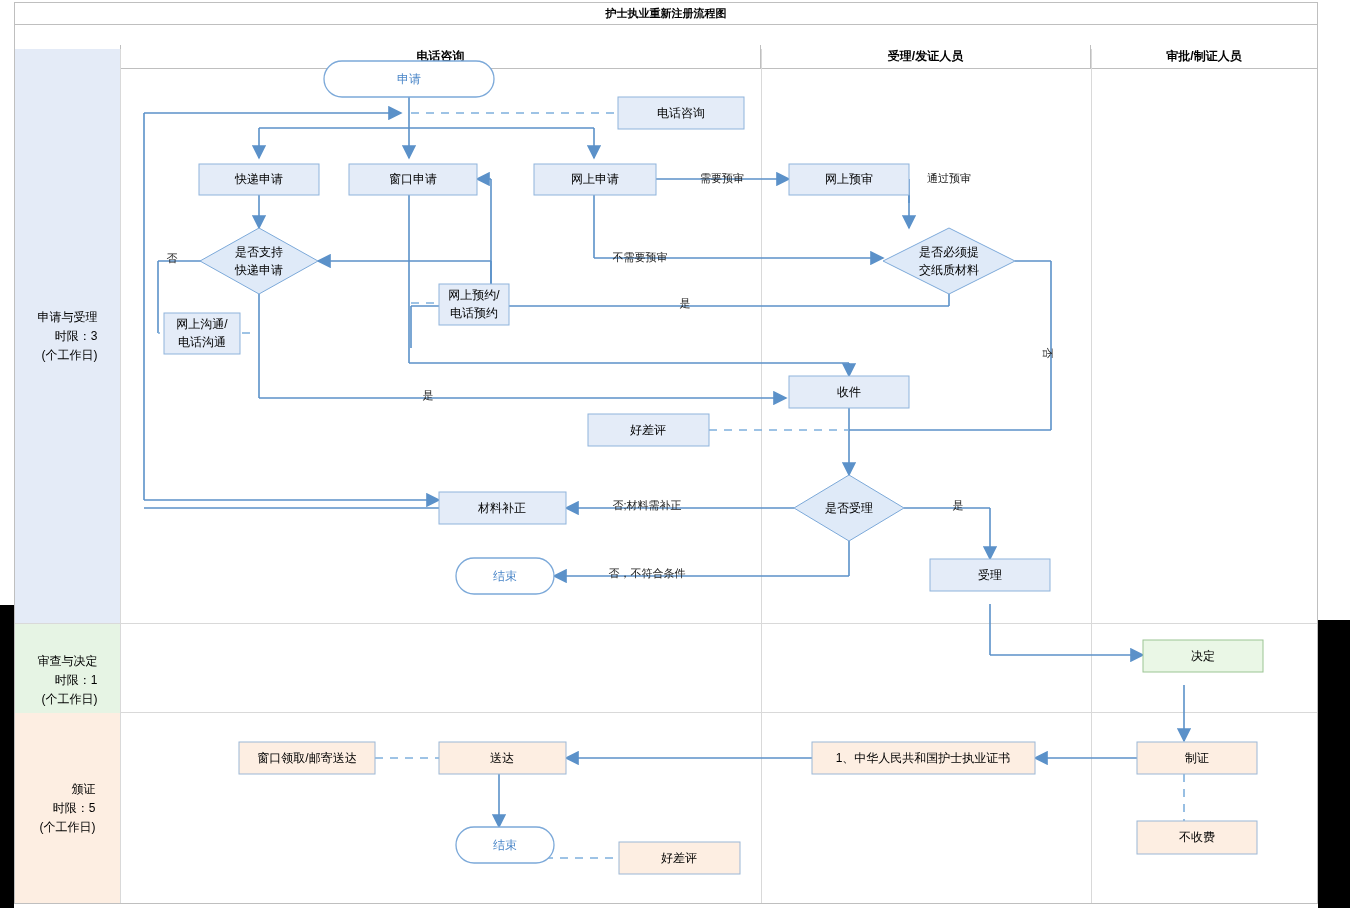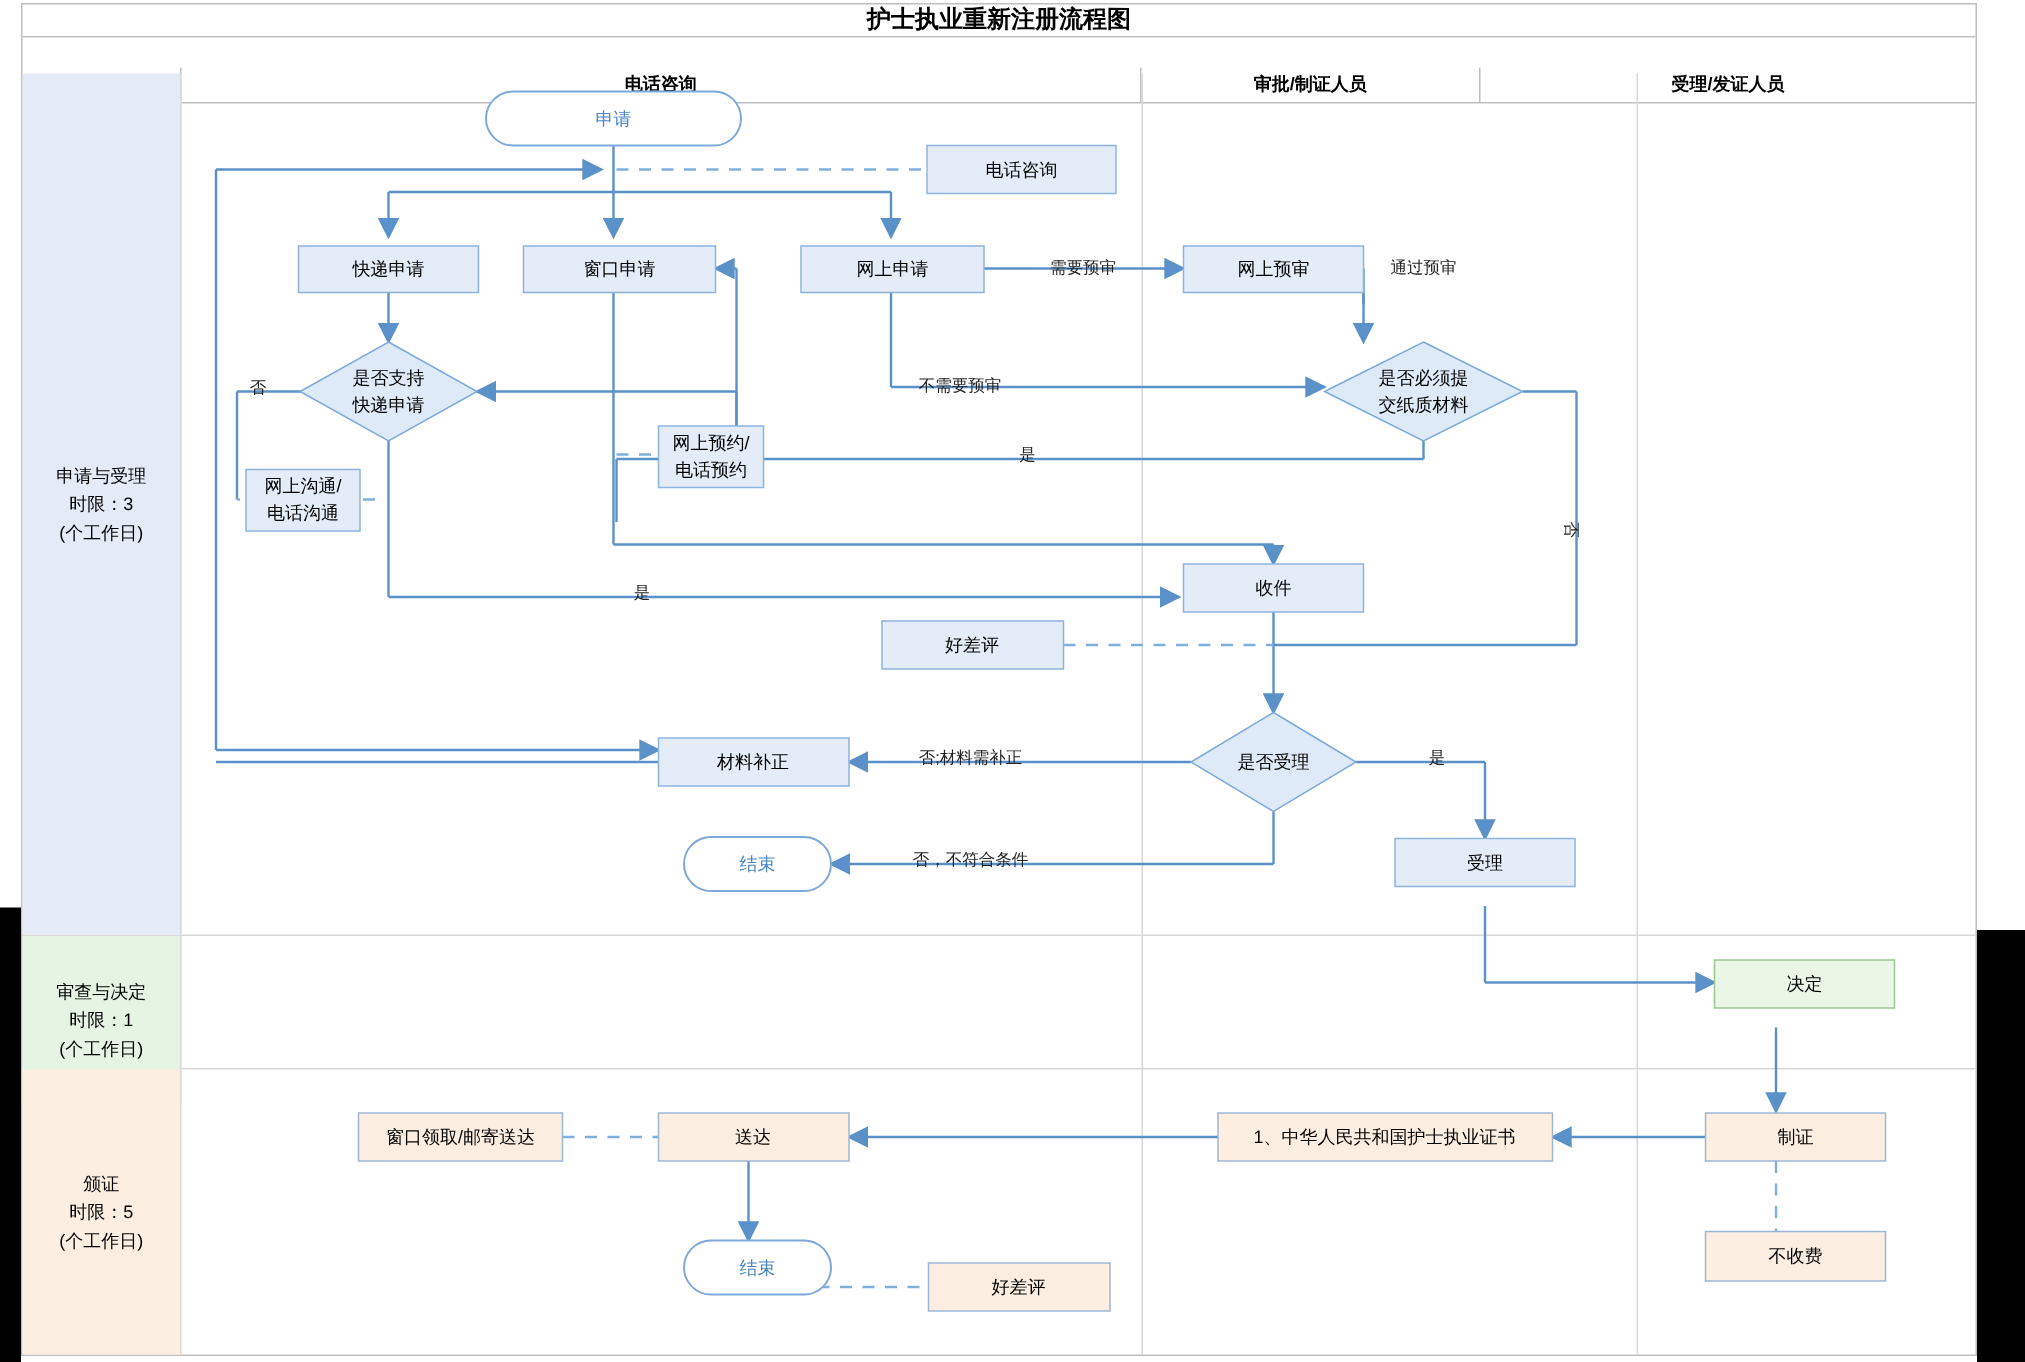--- a/index.html
+++ b/index.html
@@ -10,41 +10,41 @@
   .bleed{position:absolute;background:#000;}
   .bleed.left{left:0;top:605px;width:14px;height:303px;}
   .bleed.right{left:1318px;top:620px;width:32px;height:288px;}
 
   .sheet{position:absolute;left:14px;top:2px;width:1304px;height:902px;
          border:1px solid #bfbfbf;box-sizing:border-box;background:#fff;}
 
   .title-row{position:absolute;left:0;top:0;width:100%;height:22px;
              border-bottom:1px solid #bfbfbf;box-sizing:border-box;
              display:flex;align-items:center;justify-content:center;}
-  .title-row span{font-size:16px;font-weight:bold;color:#000;}
+  .title-row span{font-size:11px;font-weight:bold;color:#000;}
 
   .head-row{position:absolute;left:0;top:22px;width:100%;height:24px;
             border-bottom:1px solid #bfbfbf;box-sizing:border-box;display:flex;margin-top:20px;}
   .head-cell{display:flex;align-items:center;justify-content:center;
              font-size:12px;font-weight:bold;color:#000;box-sizing:border-box;
              border-right:1px solid #bfbfbf;height:100%;}
   .head-cell:last-child{border-right:none;}
   .hc0{width:106px;}
   .hc1{width:640px;}
   .hc2{width:330px;}
   .hc3{flex:1;}
 
   
   .vline{position:absolute;width:1px;background:#d9d9d9;}
   
   .hline{position:absolute;height:1px;background:#d9d9d9;left:0;right:0;}
 
   .stage{position:absolute;left:0;width:106px;box-sizing:border-box;
          border-right:1px solid #d9d9d9;display:flex;align-items:center;
-         justify-content:center;text-align:center;font-size:12px;color:#000;
+         justify-content:center;text-align:right;font-size:12px;color:#000;
          line-height:19px;white-space:pre-line;}
   .stage1{top:46px;height:574px;background:#e4ebf7;}
   .stage2{top:621px;height:112px;background:#e6f4e4;}
   .stage3{top:710px;height:190px;background:#fdeee2;}
 
   svg.flow{position:absolute;left:0;top:0;width:1304px;height:902px;overflow:visible;}
   .nodeTxt{font-family:"Liberation Sans","DejaVu Sans",sans-serif;font-size:12px;
            fill:#000;text-anchor:middle;dominant-baseline:middle;}
   .nodeTxtBlue{font-family:"Liberation Sans","DejaVu Sans",sans-serif;font-size:12px;
            fill:#4a86c8;text-anchor:middle;dominant-baseline:middle;}
@@ -68,22 +68,22 @@
 
   <div class="sheet">
 
     <div class="title-row">
       <span>护士执业重新注册流程图</span>
     </div>
 
     <div class="head-row">
       <div class="head-cell hc0">办理环节</div>
       <div class="head-cell hc1">电话咨询</div>
+      <div class="head-cell hc2">受理/发证人员</div>
       <div class="head-cell hc3">审批/制证人员</div>
-      <div class="head-cell hc2">受理/发证人员</div>
     </div>
 
     <div class="vline" style="left:746px;top:46px;height:854px;"></div>
     <div class="vline" style="left:1076px;top:46px;height:854px;"></div>
 
     <div class="hline" style="top:620px;"></div>
     <div class="hline" style="top:709px;"></div>
 
     <div class="stage stage1">申请与受理
 时限：3

